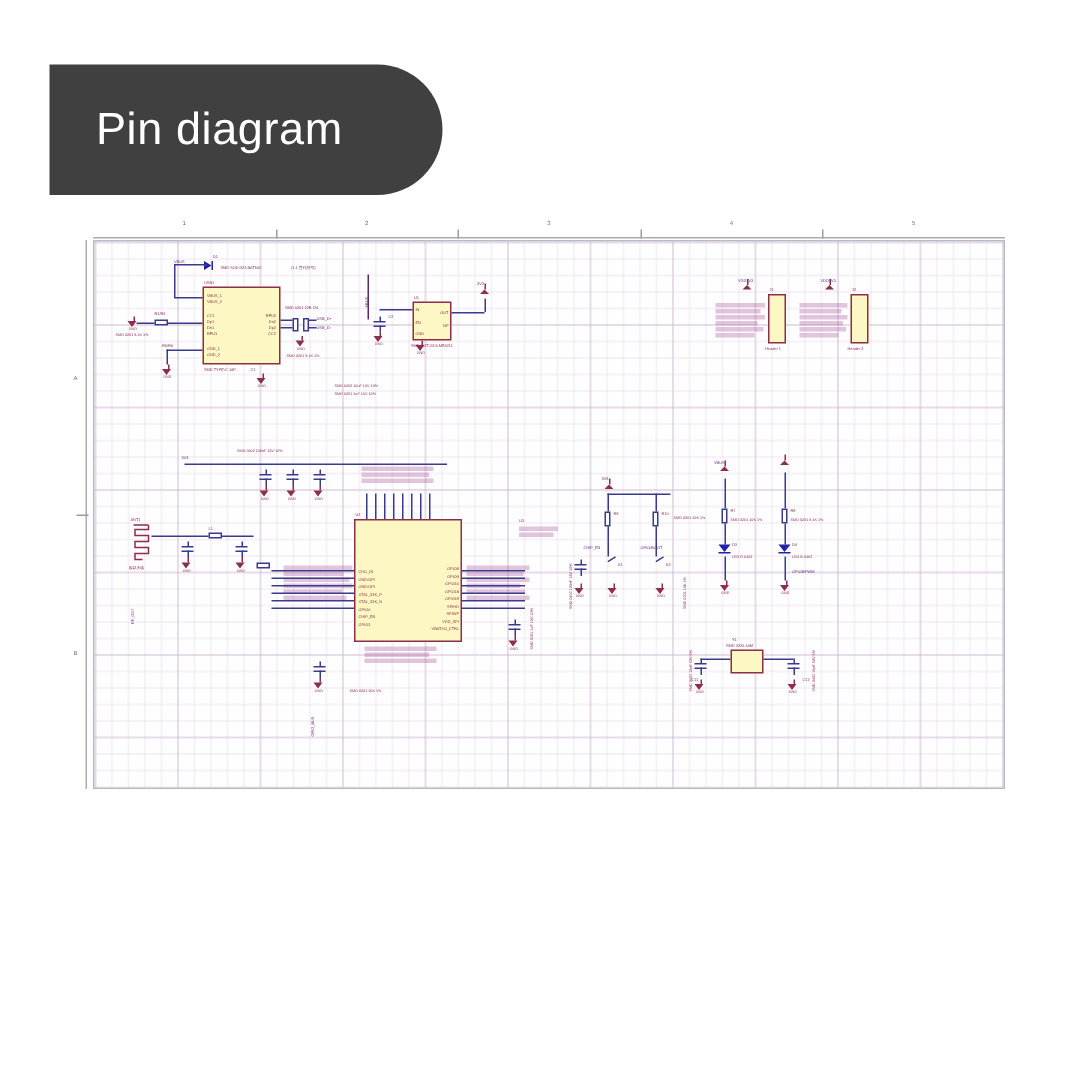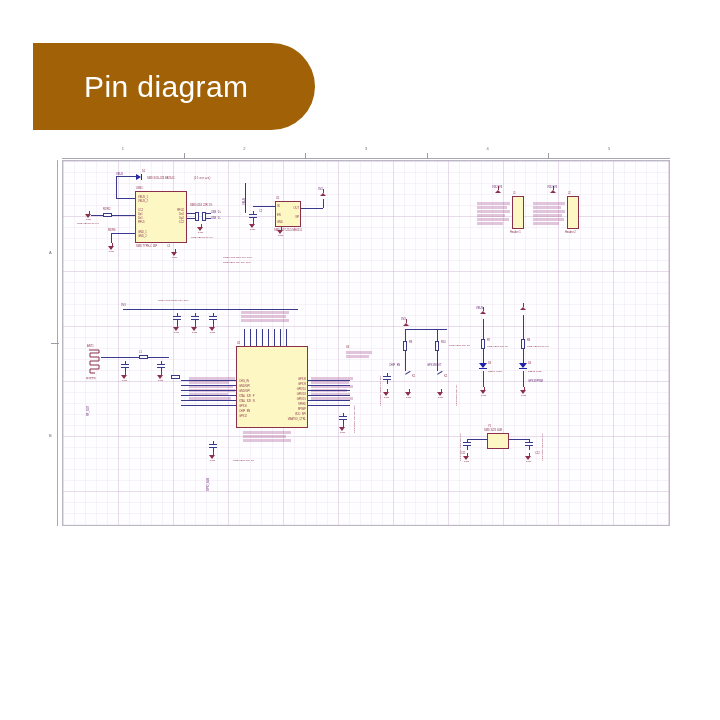--- a/index.html
+++ b/index.html
@@ -3,22 +3,22 @@
 <meta charset="utf-8">
 <style>
   html,body{margin:0;padding:0;}
   body{
     width:720px;height:720px;background:#ffffff;overflow:hidden;
     font-family:"Liberation Sans", sans-serif;position:relative;
   }
   
   #banner{
     position:absolute;left:33px;top:43px;width:262px;height:87px;
-    background:#a16207;border-radius:0 44px 44px 0;
-    display:flex;align-items:center;padding-left:20px;
+    background:#404040;border-radius:0 44px 44px 0;
+    display:flex;align-items:center;
   }
   #banner-title{
     color:#ffffff;font-size:30px;letter-spacing:.4px;
     margin-left:31px;font-weight:400;white-space:nowrap;
   }
   
   #sheet{
     position:absolute;left:45px;top:146px;width:628px;height:385px;
   }
   #sheet-frame{

